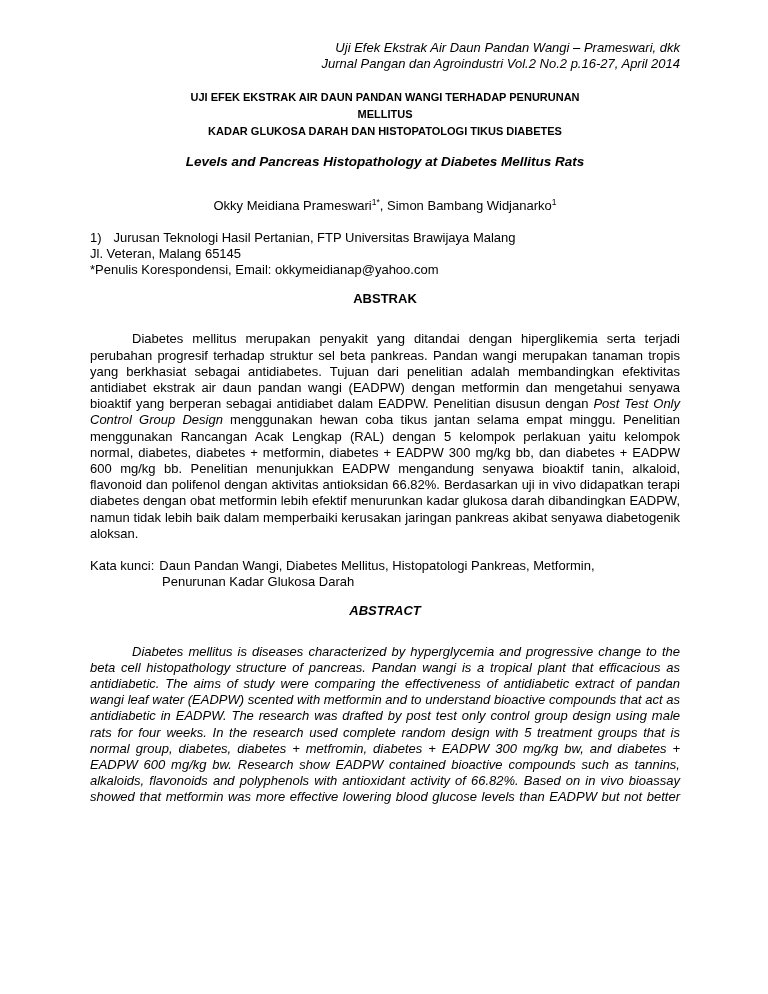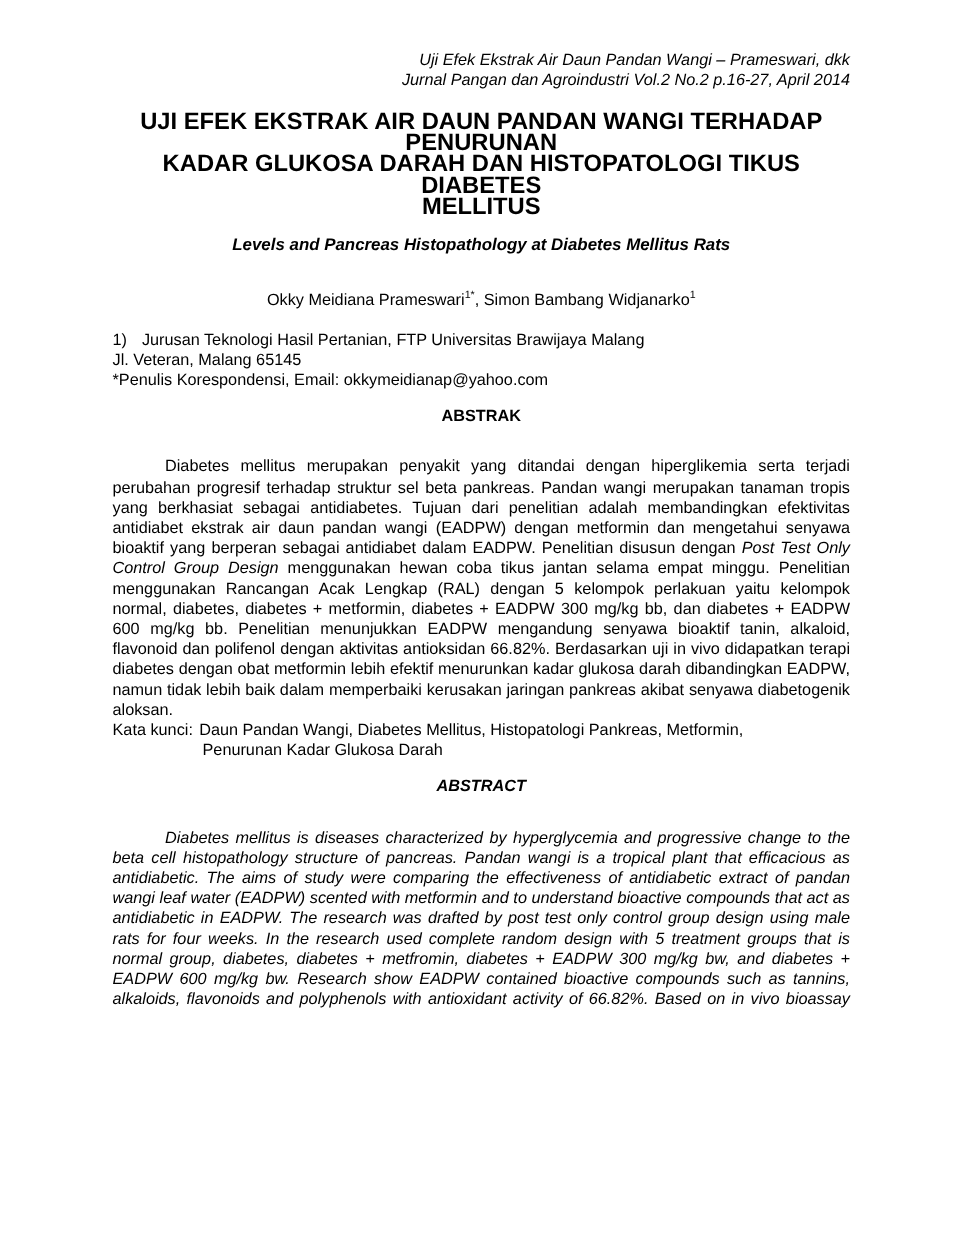--- a/index.html
+++ b/index.html
@@ -19,21 +19,21 @@
   p { margin: 0; }
   .running-header {
     text-align: right;
     font-style: italic;
     line-height: 16px;
   }
   .title-id {
     margin-top: 17px;
     text-align: center;
     font-weight: bold;
-    font-size: 19px;
+    font-size: 11px;
     line-height: 17px;
   }
   .title-en {
     margin-top: 13px;
     text-align: center;
     font-weight: bold;
     font-style: italic;
     font-size: 13.5px;
     line-height: 17px;
   }
@@ -58,20 +58,21 @@
     font-weight: bold;
   }
   .section-heading.italic { font-style: italic; }
   .body-para {
     margin-top: 24px;
     text-align: justify;
     text-indent: 42px;
   }
   .body-para.italic { font-style: italic; }
   .kv {
+    margin-top: 16px;
   }
   .kv.italic { font-style: italic; }
   .kv-label { margin-right: 5px; }
   .kv-cont-id { padding-left: 72px; }
   .kv-cont-en { padding-left: 58px; }
   .page-number {
     position: absolute;
     top: 944px;
     right: 91px;
   }
@@ -81,22 +82,22 @@
 
 <div class="page">
 
   <div class="running-header">
     <div>Uji Efek Ekstrak Air Daun Pandan Wangi – Prameswari, dkk</div>
     <div>Jurnal Pangan dan Agroindustri Vol.2 No.2 p.16-27, April 2014</div>
   </div>
 
   <div class="title-id">
     <div>UJI EFEK EKSTRAK AIR DAUN PANDAN WANGI TERHADAP PENURUNAN</div>
+    <div>MELLITUS</div>
     <div>KADAR GLUKOSA DARAH DAN HISTOPATOLOGI TIKUS DIABETES</div>
-    <div>MELLITUS</div>
   </div>
 
   <div class="title-en">
     <div>Levels and Pancreas Histopathology at Diabetes Mellitus Rats</div>
   </div>
 
   <div class="authors"><span>Okky Meidiana Prameswari</span><sup>1*</sup><span>, </span><span>Simon Bambang Widjanarko</span><sup>1</sup></div>
 
   <div class="affiliation">
     <div><span class="affil-num">1)</span><span>Jurusan Teknologi Hasil Pertanian, FTP Universitas Brawijaya Malang</span></div>

